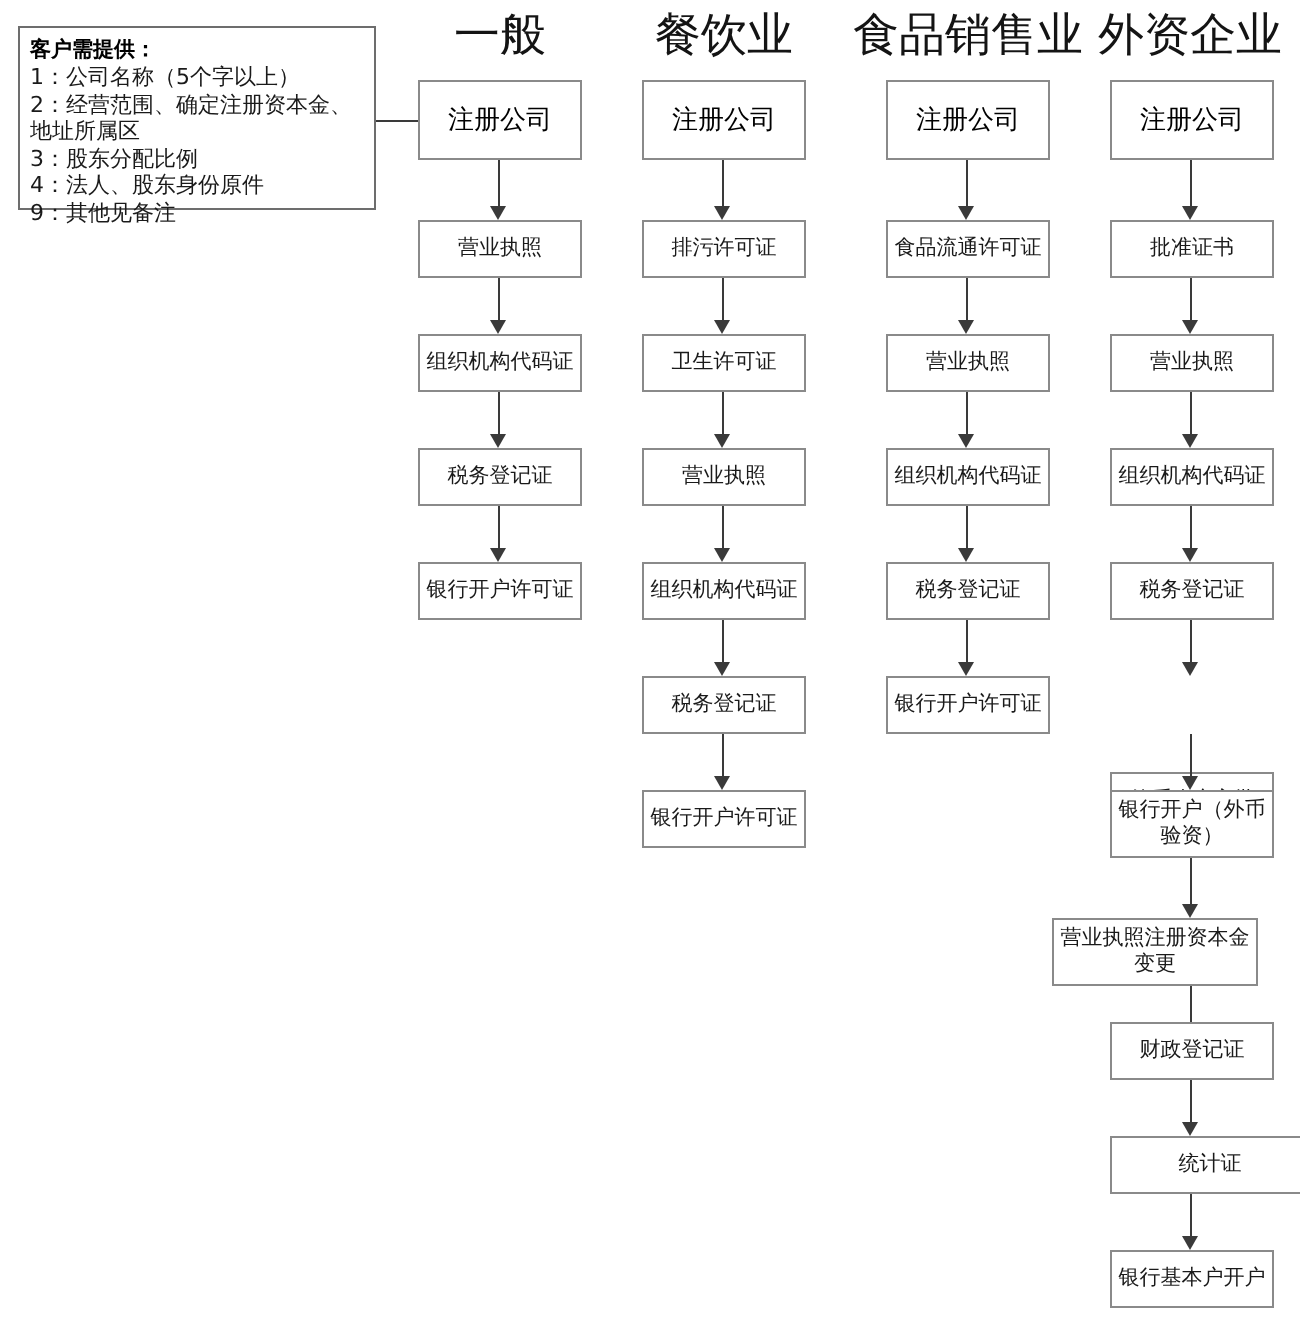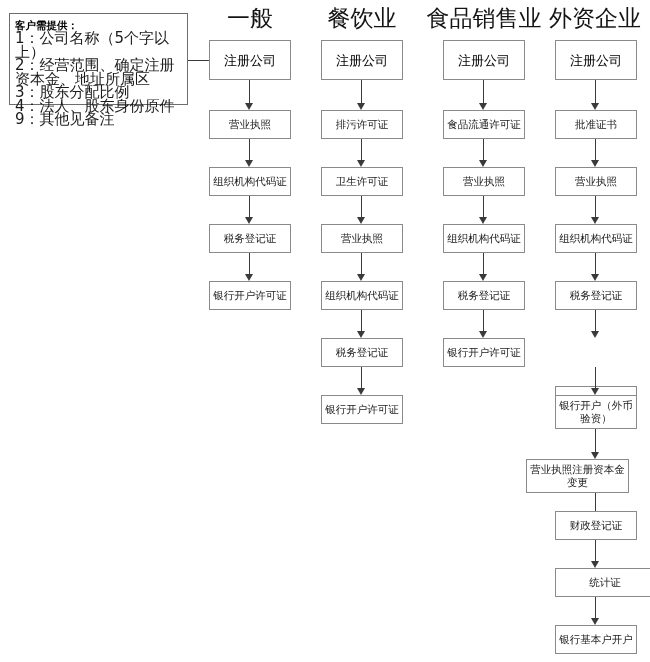--- a/index.html
+++ b/index.html
@@ -34,21 +34,21 @@
     padding: 4px 5px 0 5px;
   }
   .info-title {
     font-size: 10.5px;
     font-weight: bold;
     line-height: 14px;
     letter-spacing: 0px;
     color: #000000;
   }
   .info-line {
-    font-size: 15px;
+    font-size: 11px;
     line-height: 13.5px;
     color: #1a1a1a;
     white-space: normal;
   }
 
   
   .col-header {
     position: absolute;
     font-size: 23px;
     line-height: 28px;

